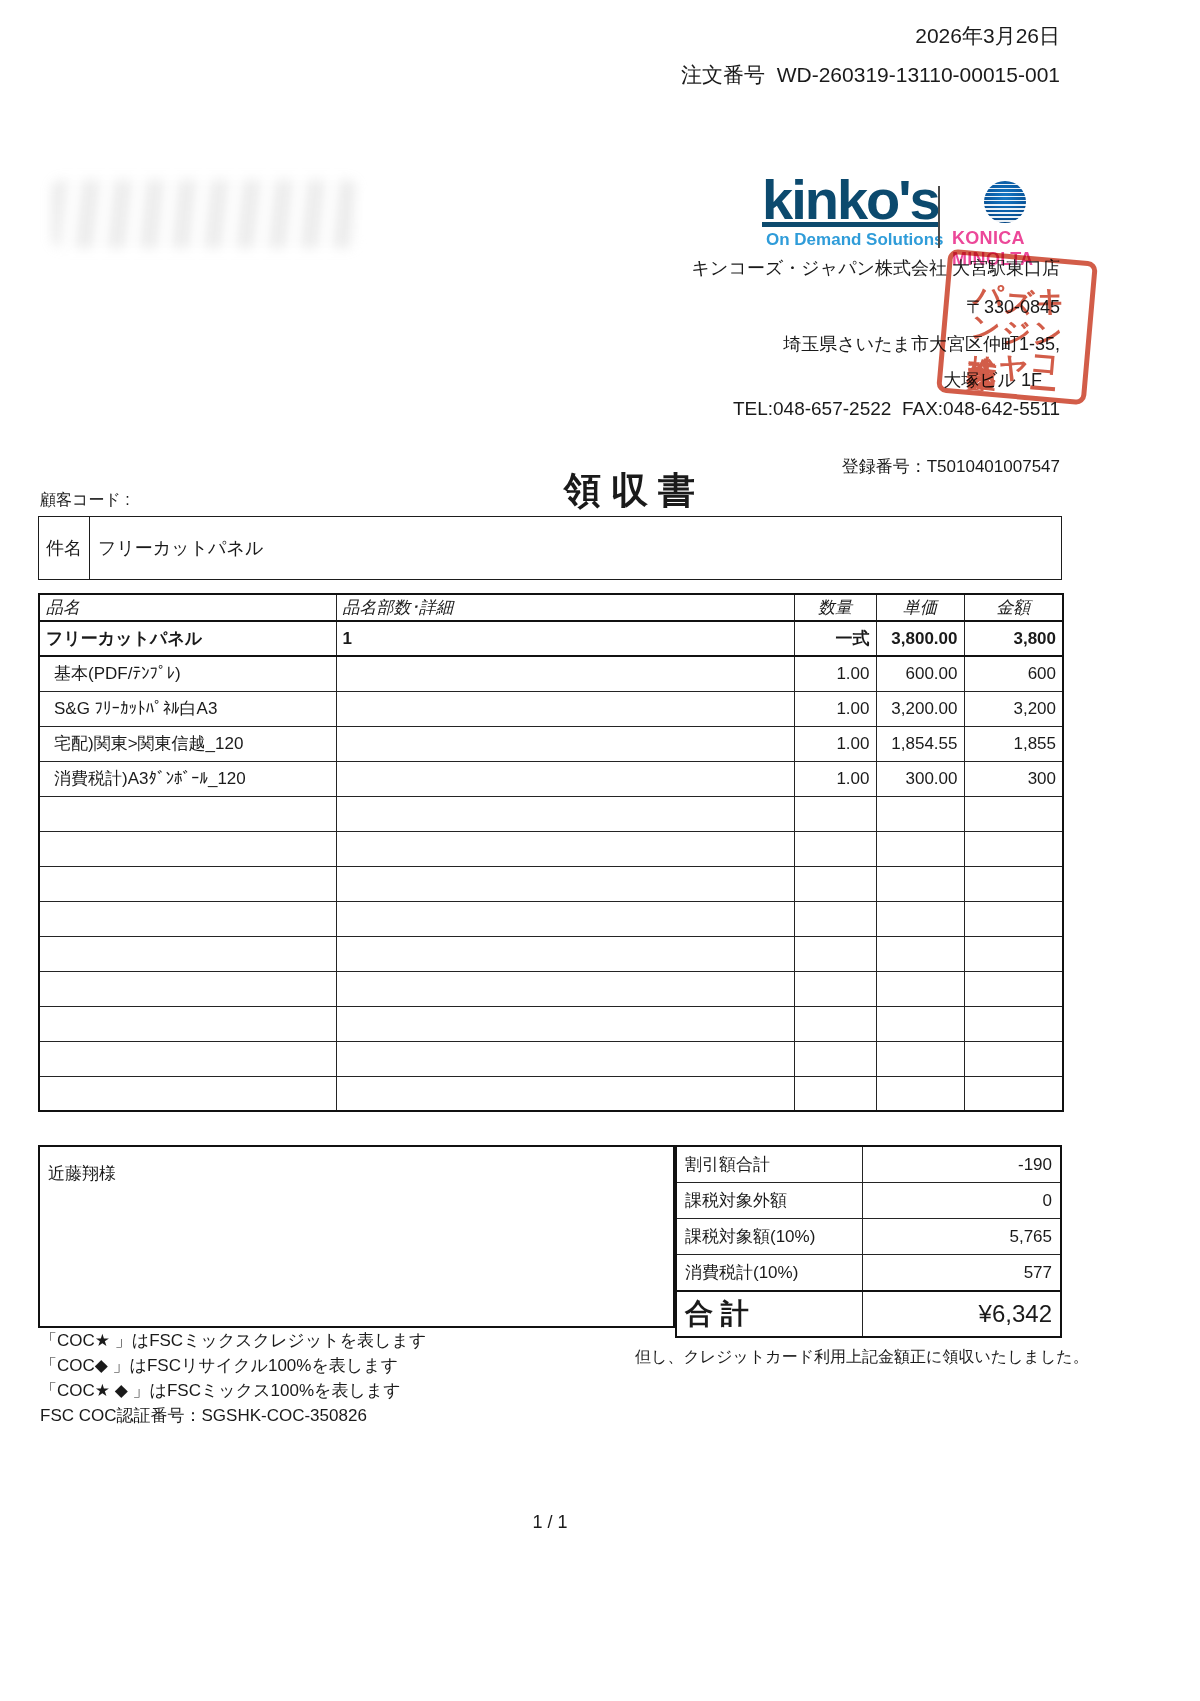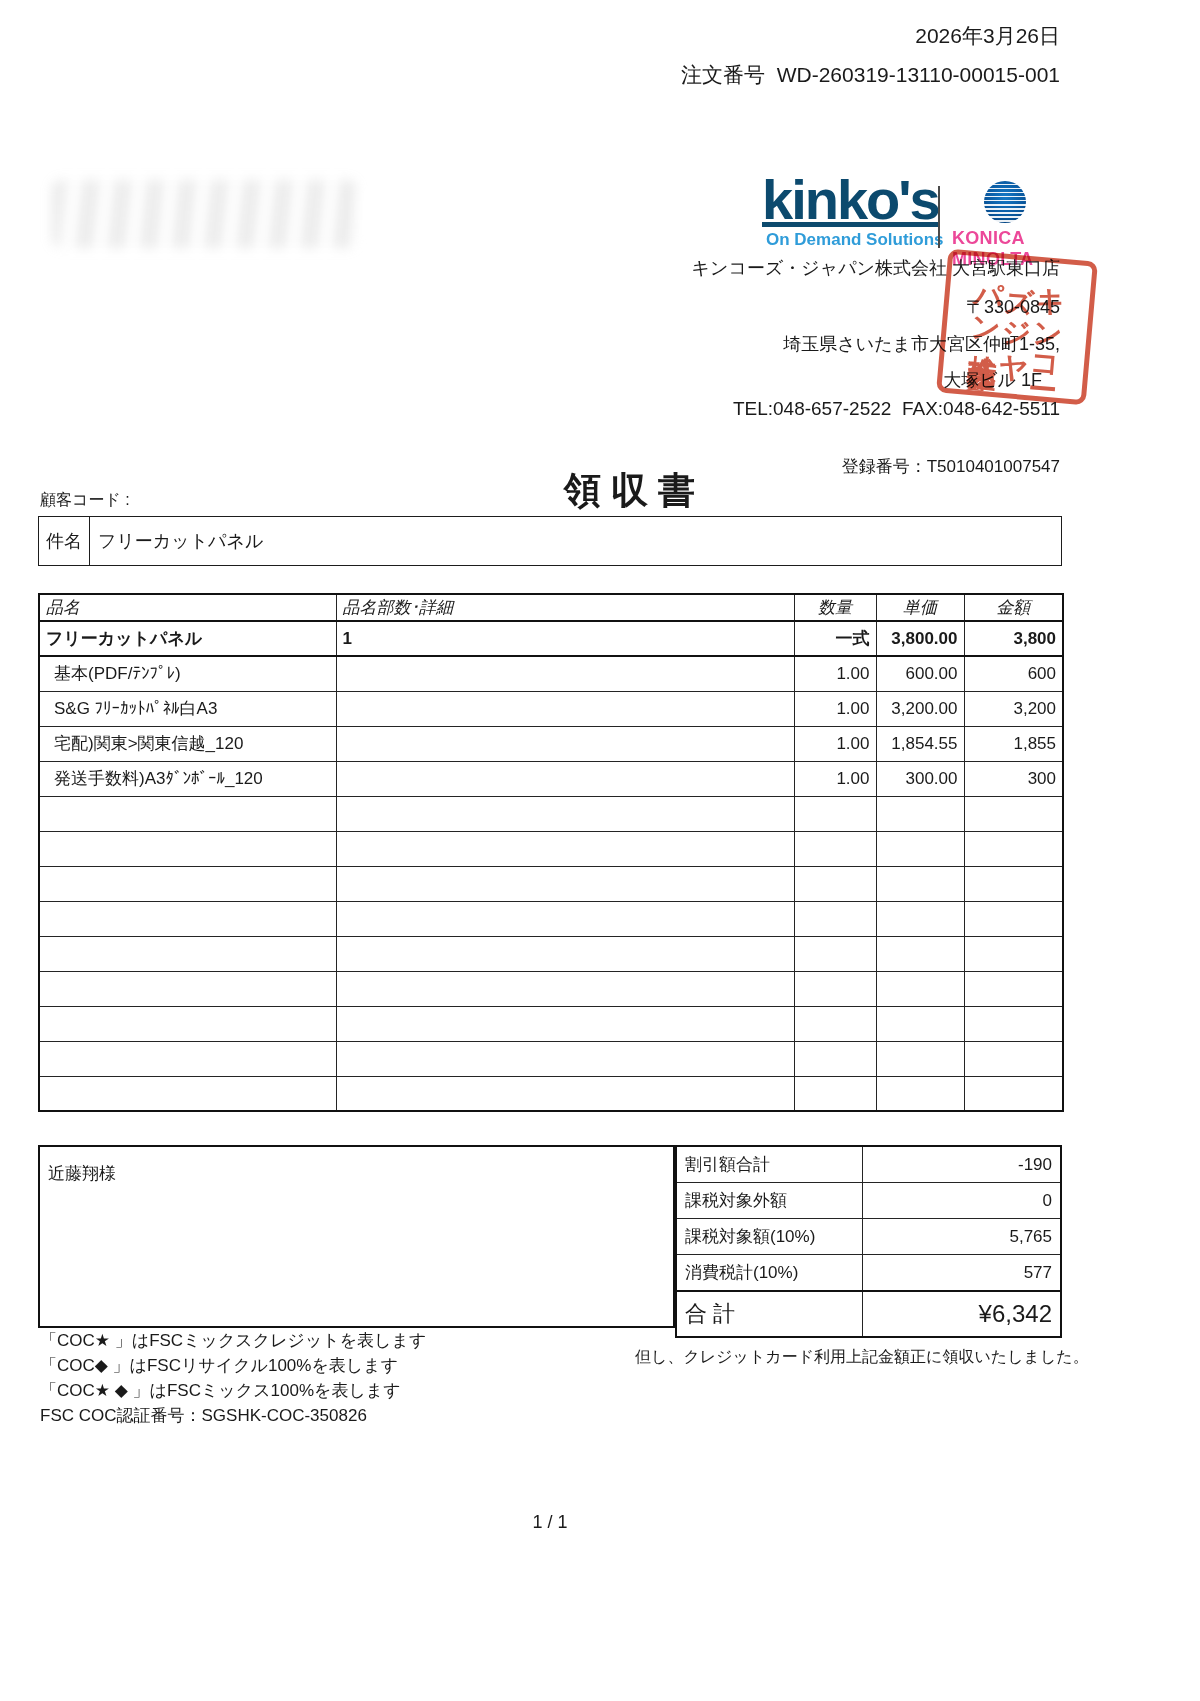--- a/index.html
+++ b/index.html
@@ -44,21 +44,21 @@
   }
   .seal-text{
     writing-mode:vertical-rl;font-size:29px;line-height:31px;letter-spacing:2px;
     font-weight:700;color:#cc4630;height:124px;
   }
   
   .registration{top:455px;right:140px;font-size:17px;}
   .doc-title{left:405px;top:466px;width:300px;text-align:right;font-size:37px;font-weight:700;letter-spacing:10px;}
   .cust-code{left:40px;top:490px;font-size:16px;}
   
-  .subject-box{left:38px;top:516px;width:1024px;height:50px;border:1.6px solid #1d1d1d;display:flex;box-sizing:border-box;text-align:right;}
+  .subject-box{left:38px;top:516px;width:1024px;height:64px;border:1.6px solid #1d1d1d;display:flex;box-sizing:border-box;text-align:right;}
   .subject-label{width:50px;border-right:1.6px solid #1d1d1d;display:flex;align-items:center;justify-content:center;font-size:18px;}
   .subject-value{flex:1;display:flex;align-items:center;padding-left:8px;font-size:18px;}
   
   .items{left:38px;top:593px;}
   table{border-collapse:collapse;table-layout:fixed;width:1024px;}
   table{border:2.4px solid #111;}
   th,td{border:1.4px solid #242424;font-weight:400;box-sizing:border-box;overflow:hidden;white-space:nowrap;}
   thead th{height:14px;font-size:17px;border-bottom:2.2px solid #111;font-style:italic;}
   th.h-name,th.h-detail{text-align:left;padding-left:6px;}
   tbody td{height:35px;font-size:17px;padding:0 6px;}
@@ -69,21 +69,21 @@
   
   .remarks-box{left:38px;top:1145px;width:637px;height:183px;border:2.2px solid #111;box-sizing:border-box;padding:6px 8px;}
   .remarks-label{font-size:17px;}
   .remarks-value{font-size:17px;margin-top:9px;}
   .summary{left:675px;top:1145px;width:387px;border:2.2px solid #111;box-sizing:border-box;}
   .srow{display:flex;height:35px;border-top:1.4px solid #242424;}
   .srow:first-child{border-top:none;}
   .srow.total{height:44px;border-top:2.2px solid #111;}
   .slabel{width:186px;border-right:1.4px solid #242424;box-sizing:border-box;display:flex;align-items:center;padding-left:8px;font-size:17px;}
   .svalue{flex:1;display:flex;align-items:center;justify-content:flex-end;padding-right:8px;font-size:17px;}
-  .srow.total .slabel{font-size:22px;font-weight:400;white-space:pre;}
+  .srow.total .slabel{font-size:28px;font-weight:700;white-space:pre;}
   .srow.total .svalue{font-size:24px;}
   
   .coc-notes{left:40px;top:1328px;font-size:17px;line-height:25px;}
   .payment-note{left:635px;top:1347px;font-size:16px;}
   .page-number{left:0;top:1512px;width:1100px;text-align:center;font-size:18px;}
 </style>
 </head>
 <body>
 
 <div class="page">
@@ -159,21 +159,21 @@
           <td class="c-amt">3,200</td>
         </tr>
         <tr>
           <td class="c-name">宅配)関東&gt;関東信越_120</td>
           <td class="c-detail"></td>
           <td class="c-qty">1.00</td>
           <td class="c-unit">1,854.55</td>
           <td class="c-amt">1,855</td>
         </tr>
         <tr>
-          <td class="c-name">発送手数料)A3ﾀﾞﾝﾎﾞｰﾙ_120</td>
+          <td class="c-name">消費税計)A3ﾀﾞﾝﾎﾞｰﾙ_120</td>
           <td class="c-detail"></td>
           <td class="c-qty">1.00</td>
           <td class="c-unit">300.00</td>
           <td class="c-amt">300</td>
         </tr>
         <tr class="empty">
             <td></td>
             <td></td>
             <td></td>
             <td></td>

